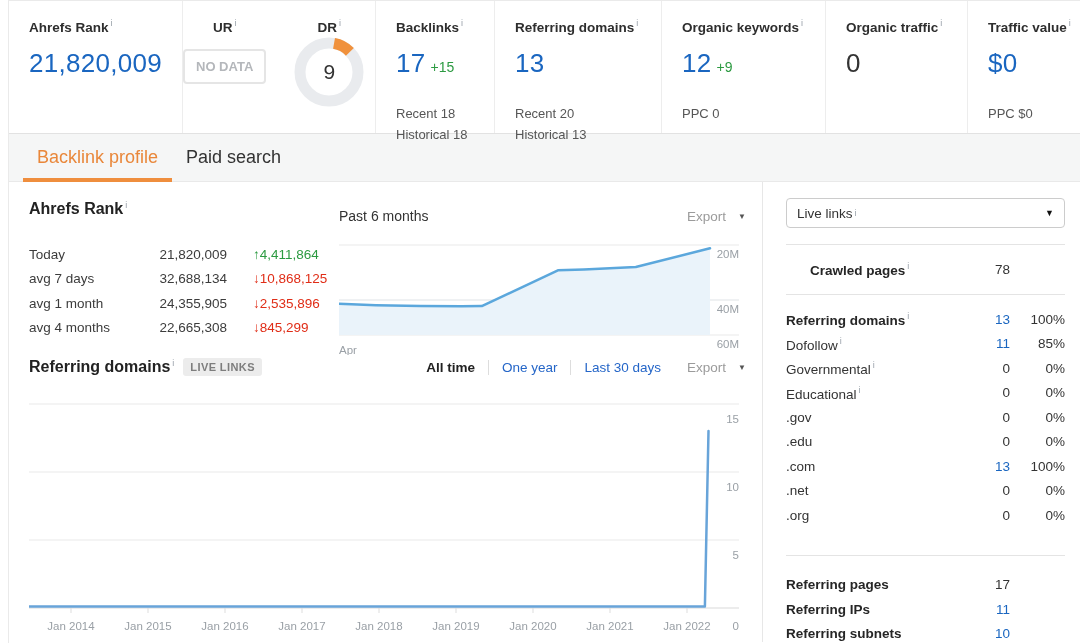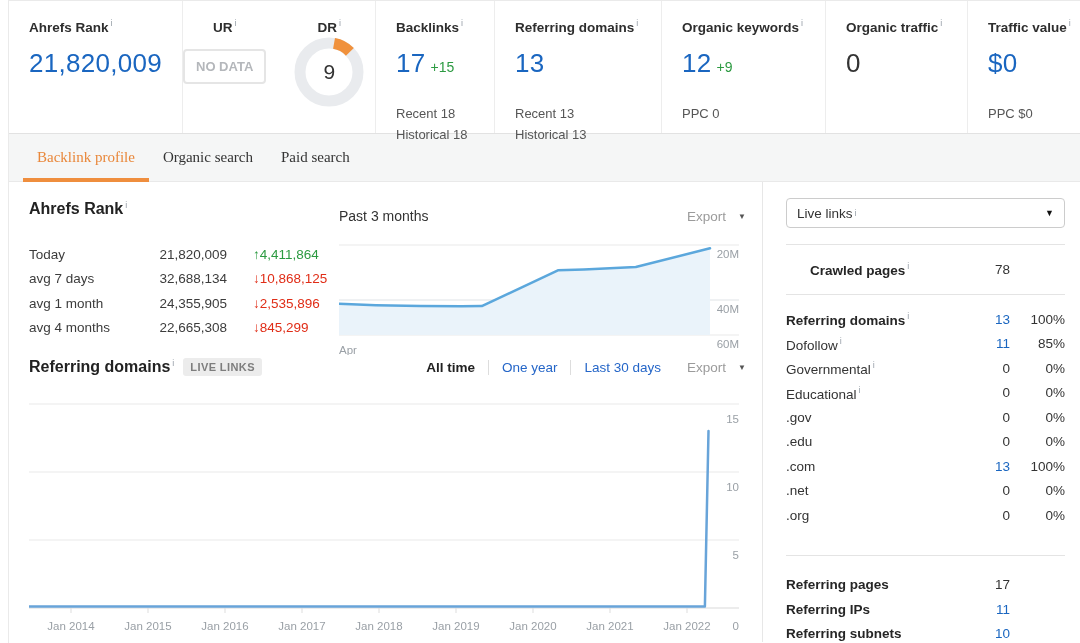--- a/index.html
+++ b/index.html
@@ -26,21 +26,21 @@
             color:#b4b7bb; font-weight:bold; font-size:13px; padding:8px 11px; }
   .drblk { text-align:center; width:78px; }
   .donutwrap { position:relative; width:74px; height:74px; margin:0 auto; }
   .drnum { position:absolute; inset:0; display:flex; align-items:center; justify-content:center;
            font-size:21px; color:#333; }
 
   
   .tabs { height:48px; background:#f5f6f6; border-bottom:1px solid #e9e9e9;
           display:flex; align-items:stretch; padding-left:14px; }
   .tab { position:relative; display:flex; align-items:center; padding:0 14px;
-         font-size:15px; color:#333; cursor:pointer; white-space:nowrap;font-family:Liberation Serif, serif; }
+         font-size:18px; color:#333; cursor:pointer; white-space:nowrap; }
   .tab.active { color:#e9873a; }
   .tab.active::after { content:""; position:absolute; left:0; right:0; bottom:-1px;
                        height:4px; background:#ef8e3e; }
 
   
   .content { display:flex; height:460px; }
   .main { position:relative; width:753px; }
   .sidebar { flex:1; border-left:1px solid #e7e7e7; padding:0 15px 0 23px; }
 
   .sec-title { font-size:16px; font-weight:bold; color:#222; }
@@ -125,21 +125,21 @@
           <div>Recent 18</div>
           <div>Historical 18</div>
         </div>
     </div>
     <div class="mcell" style="width:167px">
       <div class="mlabel"><span>Referring domains</span><sup class="i">i</sup></div>
       <div class="mvalrow">
           <span class="mvalue">13</span>
         </div>
       <div class="msub">
-          <div>Recent 13</div>
+          <div>Recent 20</div>
           <div>Historical 13</div>
         </div>
     </div>
     <div class="mcell" style="width:164px">
       <div class="mlabel"><span>Organic keywords</span><sup class="i">i</sup></div>
       <div class="mvalrow">
           <span class="mvalue">12</span>
           <span class="mdelta">+9</span>
         </div>
       <div class="msub">
@@ -158,21 +158,20 @@
           <span class="mvalue">$0</span>
         </div>
       <div class="msub">
           <div>PPC $0</div>
         </div>
     </div>
   </div>
 
   <div class="tabs" id="tabs">
       <div class="tab active">Backlink profile</div>
-      <div class="tab">Organic search</div>
       <div class="tab">Paid search</div>
     </div>
 
   <div class="content">
     <div class="main">
       <div class="sec-title" id="rank-title">
         <span>Ahrefs Rank</span><sup class="i">i</sup>
       </div>
       <div id="rank-rows">
           <div class="rrow">
@@ -191,21 +190,21 @@
             <span class="rdelta down">↓2,535,896</span>
           </div>
           <div class="rrow">
             <span class="rlabel">avg 4 months</span>
             <span class="rvalue">22,665,308</span>
             <span class="rdelta down">↓845,299</span>
           </div>
         </div>
 
       <div id="rankchart-head">
-        <span class="chart-title">Past 3 months</span>
+        <span class="chart-title">Past 6 months</span>
         <span class="export">
           <span>Export</span>
           <span class="caret">▼</span>
         </span>
       </div>
       <svg id="rank-svg" width="415" height="120">
           <line x1="0" x2="400" y1="10" y2="10" stroke="#e9e9e9" stroke-width="1"></line>
           <text x="400" y="23" text-anchor="end" fill="#9aa0a6" font-size="11.5">20M</text>
           <line x1="0" x2="400" y1="65" y2="65" stroke="#dfe3e6" stroke-width="1"></line>
           <text x="400" y="78" text-anchor="end" fill="#9aa0a6" font-size="11.5">40M</text>

